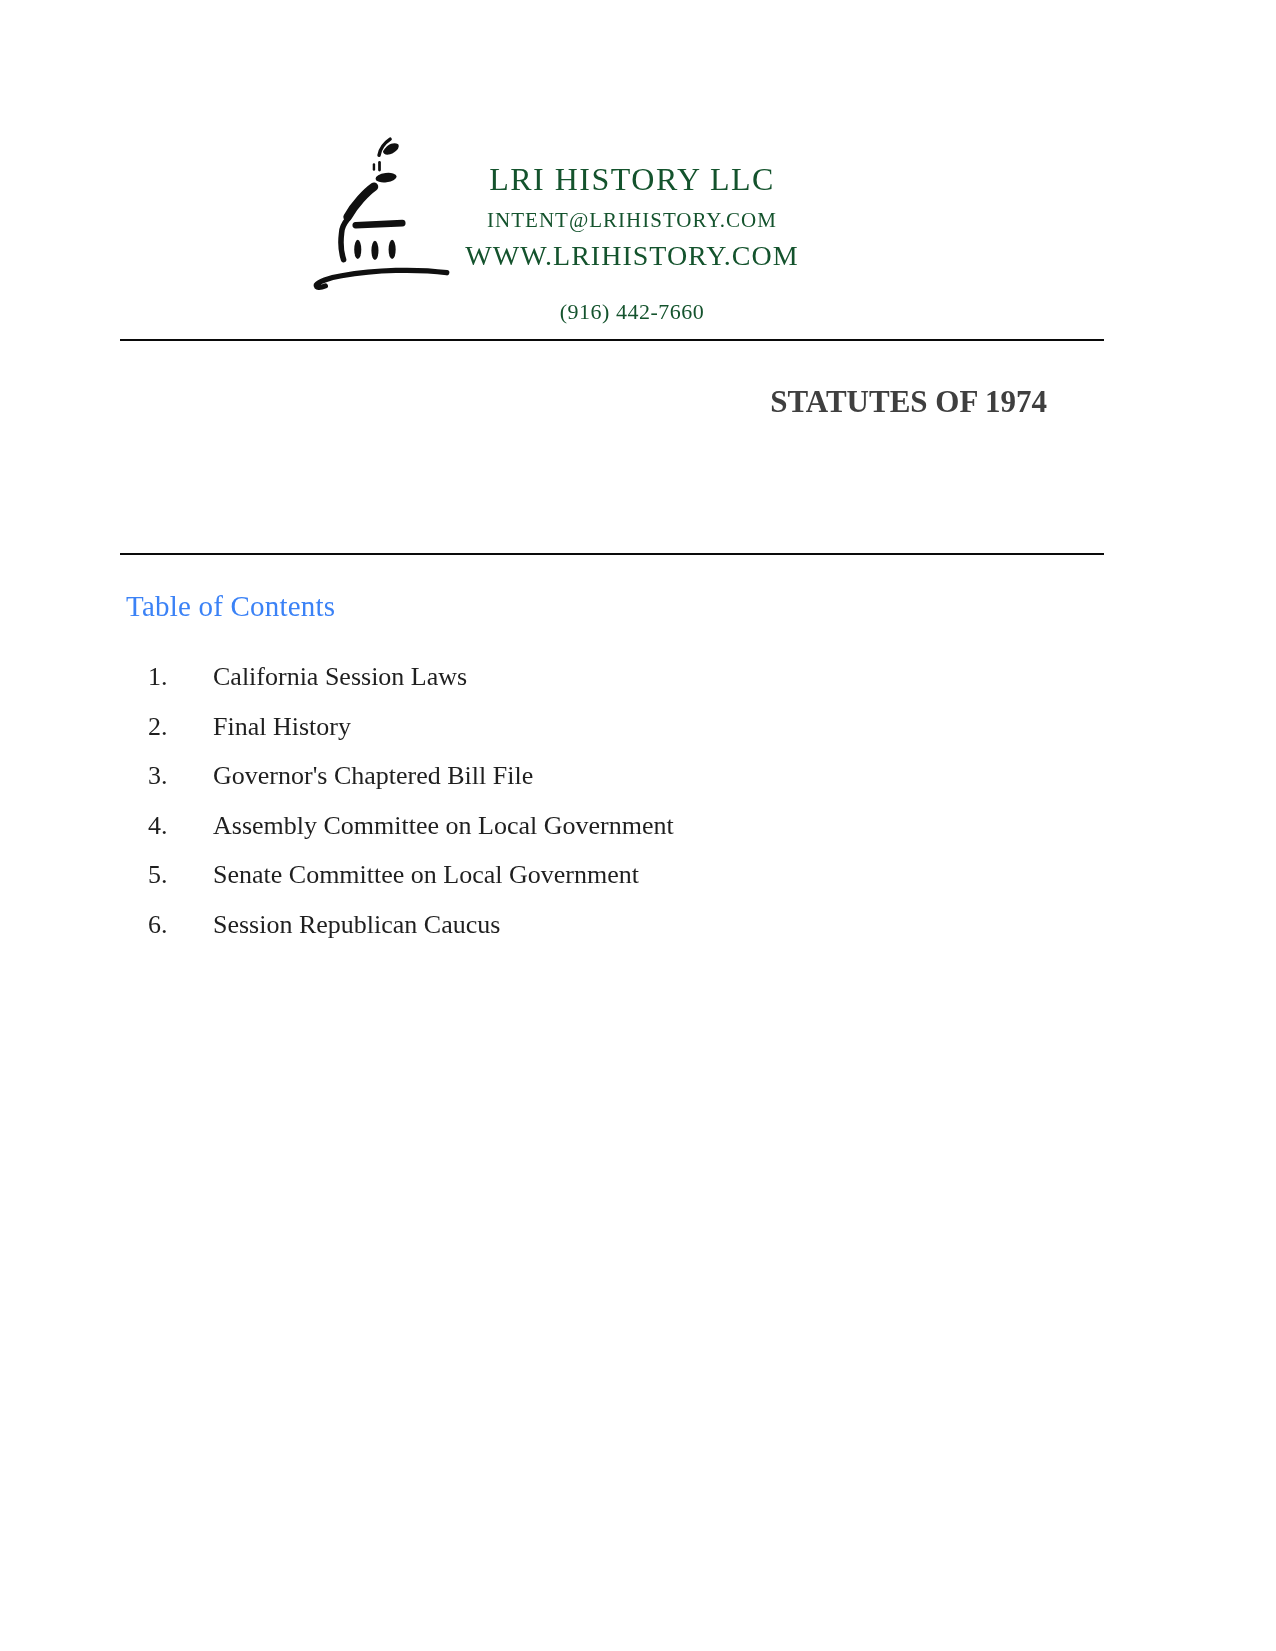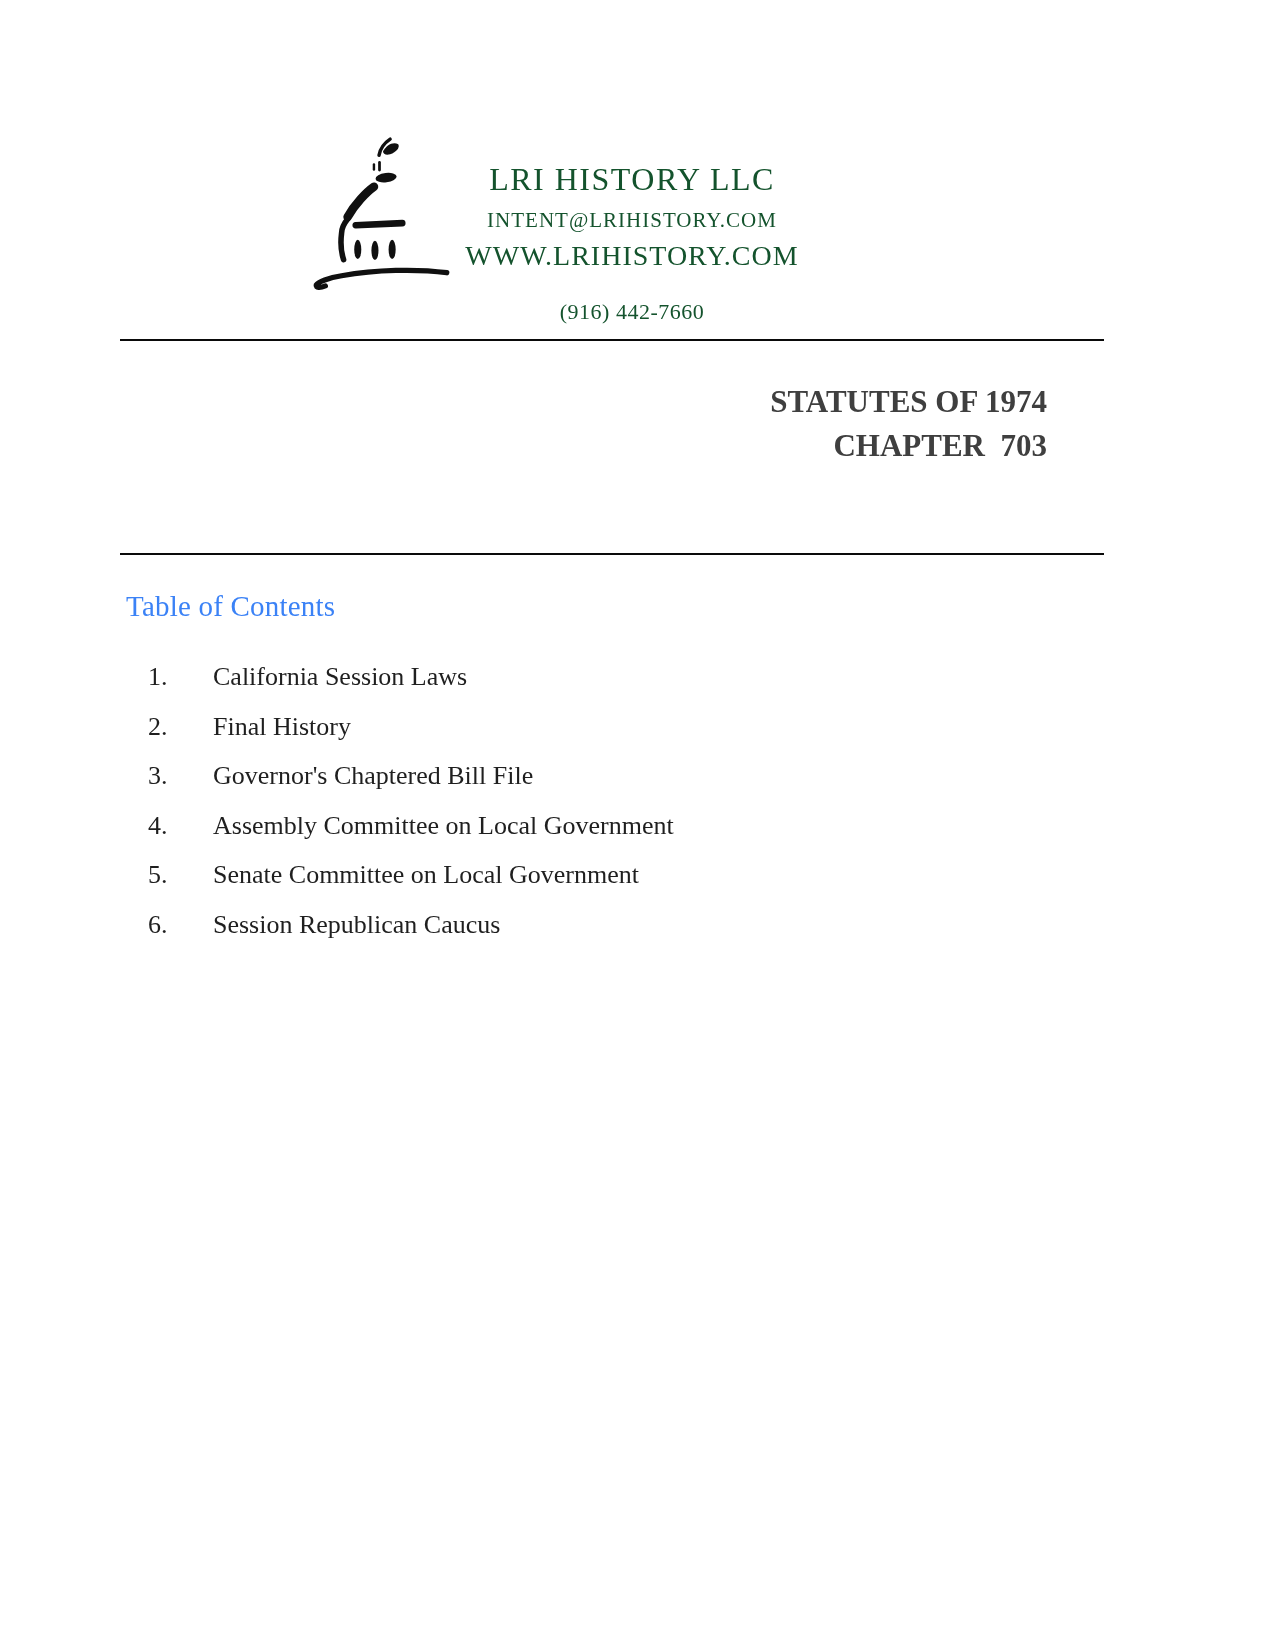--- a/index.html
+++ b/index.html
@@ -144,21 +144,20 @@
   <div class="contact-line company-name">LRI HISTORY LLC</div>
   <div class="contact-line company-email">INTENT@LRIHISTORY.COM</div>
   <div class="contact-line company-website">WWW.LRIHISTORY.COM</div>
   <div class="contact-line company-phone">(916) 442-7660</div>
 
   <div class="rule rule-top"></div>
   <div class="rule rule-bottom"></div>
 
   <div class="reference">
     <div class="ref-line">STATUTES OF 1974</div>
-    <div class="ref-line">CHAPTER  703</div>
   </div>
 
   <div class="toc-title">Table of Contents</div>
 
   <div class="toc-list">
     <div class="toc-item">
       <span class="toc-num">1.</span>
       <span class="toc-label">California Session Laws</span>
     </div>
     <div class="toc-item">

